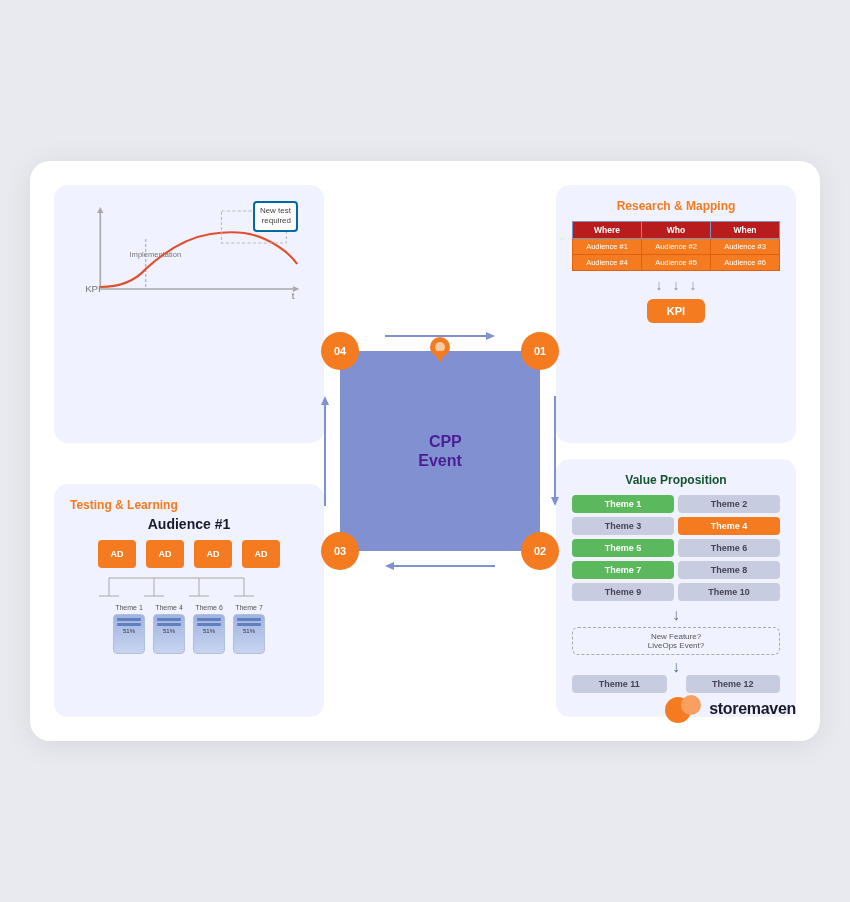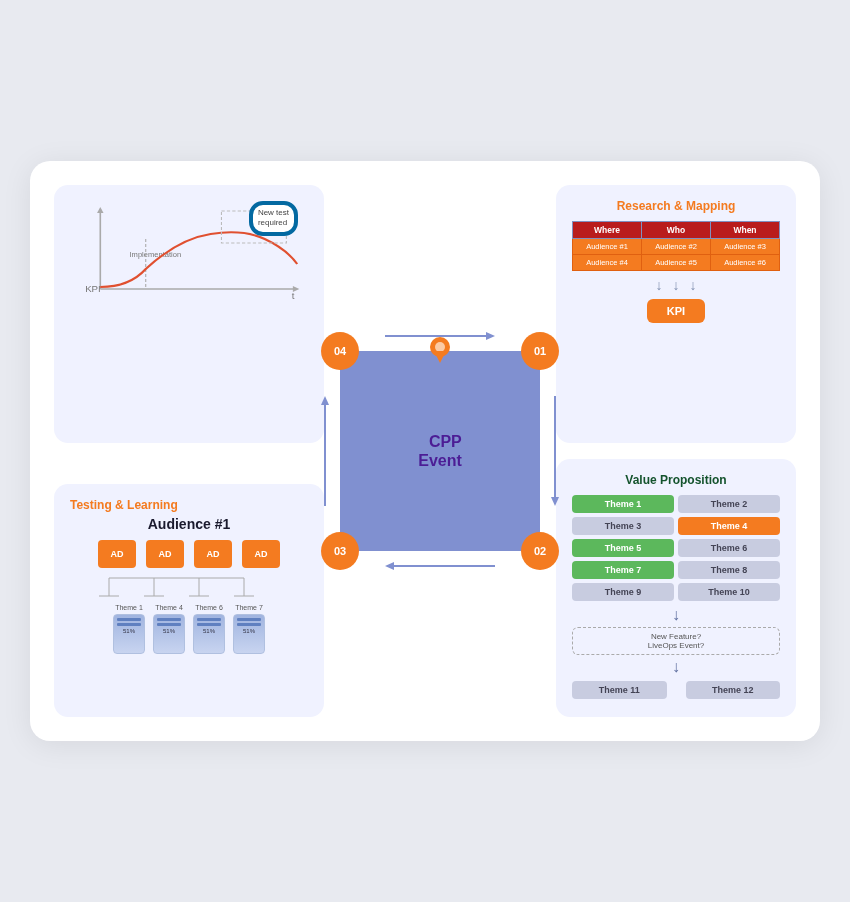--- a/index.html
+++ b/index.html
@@ -49,25 +49,25 @@
     }
     .chart-area svg {
       width: 100%;
       height: 100%;
     }
     .new-test-box {
       position: absolute;
       top: 2px;
       right: 10px;
       background: white;
-      border: 4px solid #0369a1;
-      border-radius: 14px;
+      border: 2px solid #0369a1;
+      border-radius: 4px;
       font-size: 8px;
       padding: 3px 5px;
-      text-align: left;
+      text-align: right;
       color: #444;
       line-height: 1.3;
     }
 
     
     .testing-card {
       background: #f0f2ff;
       border-radius: 14px;
       padding: 14px 16px;
       grid-column: 1;
@@ -301,21 +301,21 @@
     .liveops-arrow {
       text-align: center;
       color: #6070a0;
       font-size: 16px;
       line-height: 1;
     }
     .theme-grid-bottom {
       display: grid;
       grid-template-columns: 1fr 1fr;
       gap: 19px;
-      margin-top: 6px;
+      margin-top: 0;
     }
 
     
     .storemaven-logo {
       position: absolute;
       bottom: 18px;
       right: 24px;
       display: flex;
       align-items: center;
       gap: 8px;
@@ -520,14 +520,21 @@
       <span>New Feature?</span><br>
       <span>LiveOps Event?</span>
     </div>
     <div class="liveops-arrow">↓</div>
     <div class="theme-grid-bottom">
       <div class="theme-btn inactive">Theme 11</div>
       <div class="theme-btn inactive">Theme 12</div>
     </div>
   </div>
 
+  <div class="storemaven-logo">
+    <div style="position:relative;width:36px;height:28px;">
+      <div style="position:absolute;width:26px;height:26px;background:#f47b20;border-radius:50%;bottom:0;left:0;"></div>
+      <div style="position:absolute;width:20px;height:20px;background:#f9a060;border-radius:50%;top:0;right:0;"></div>
+    </div>
+    <span class="logo-text">storemaven</span>
+  </div>
 
 </div>
 
 </body></html>

